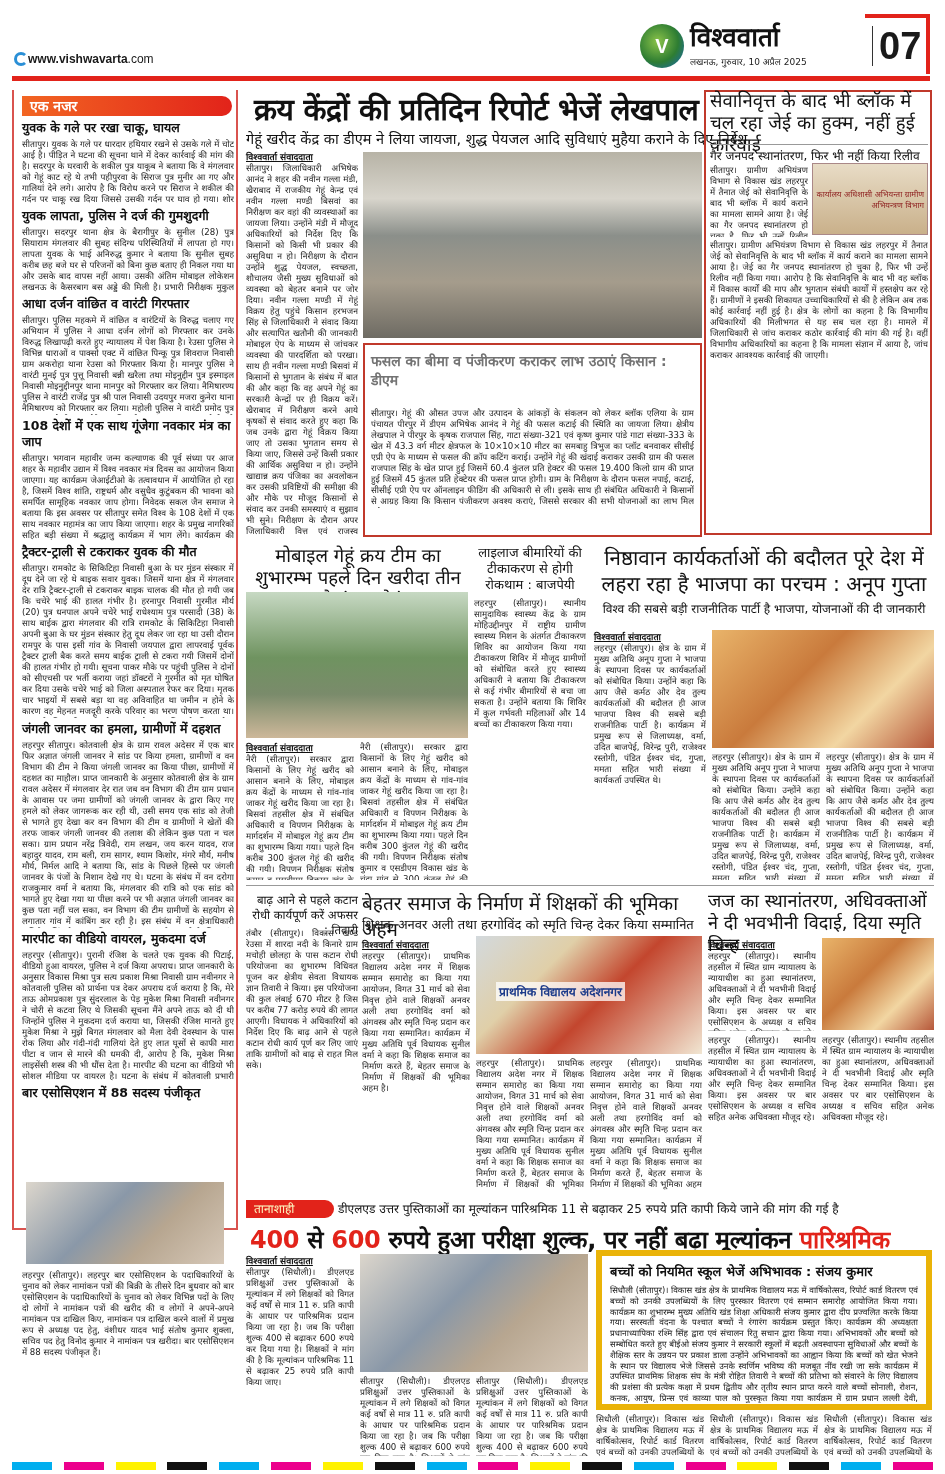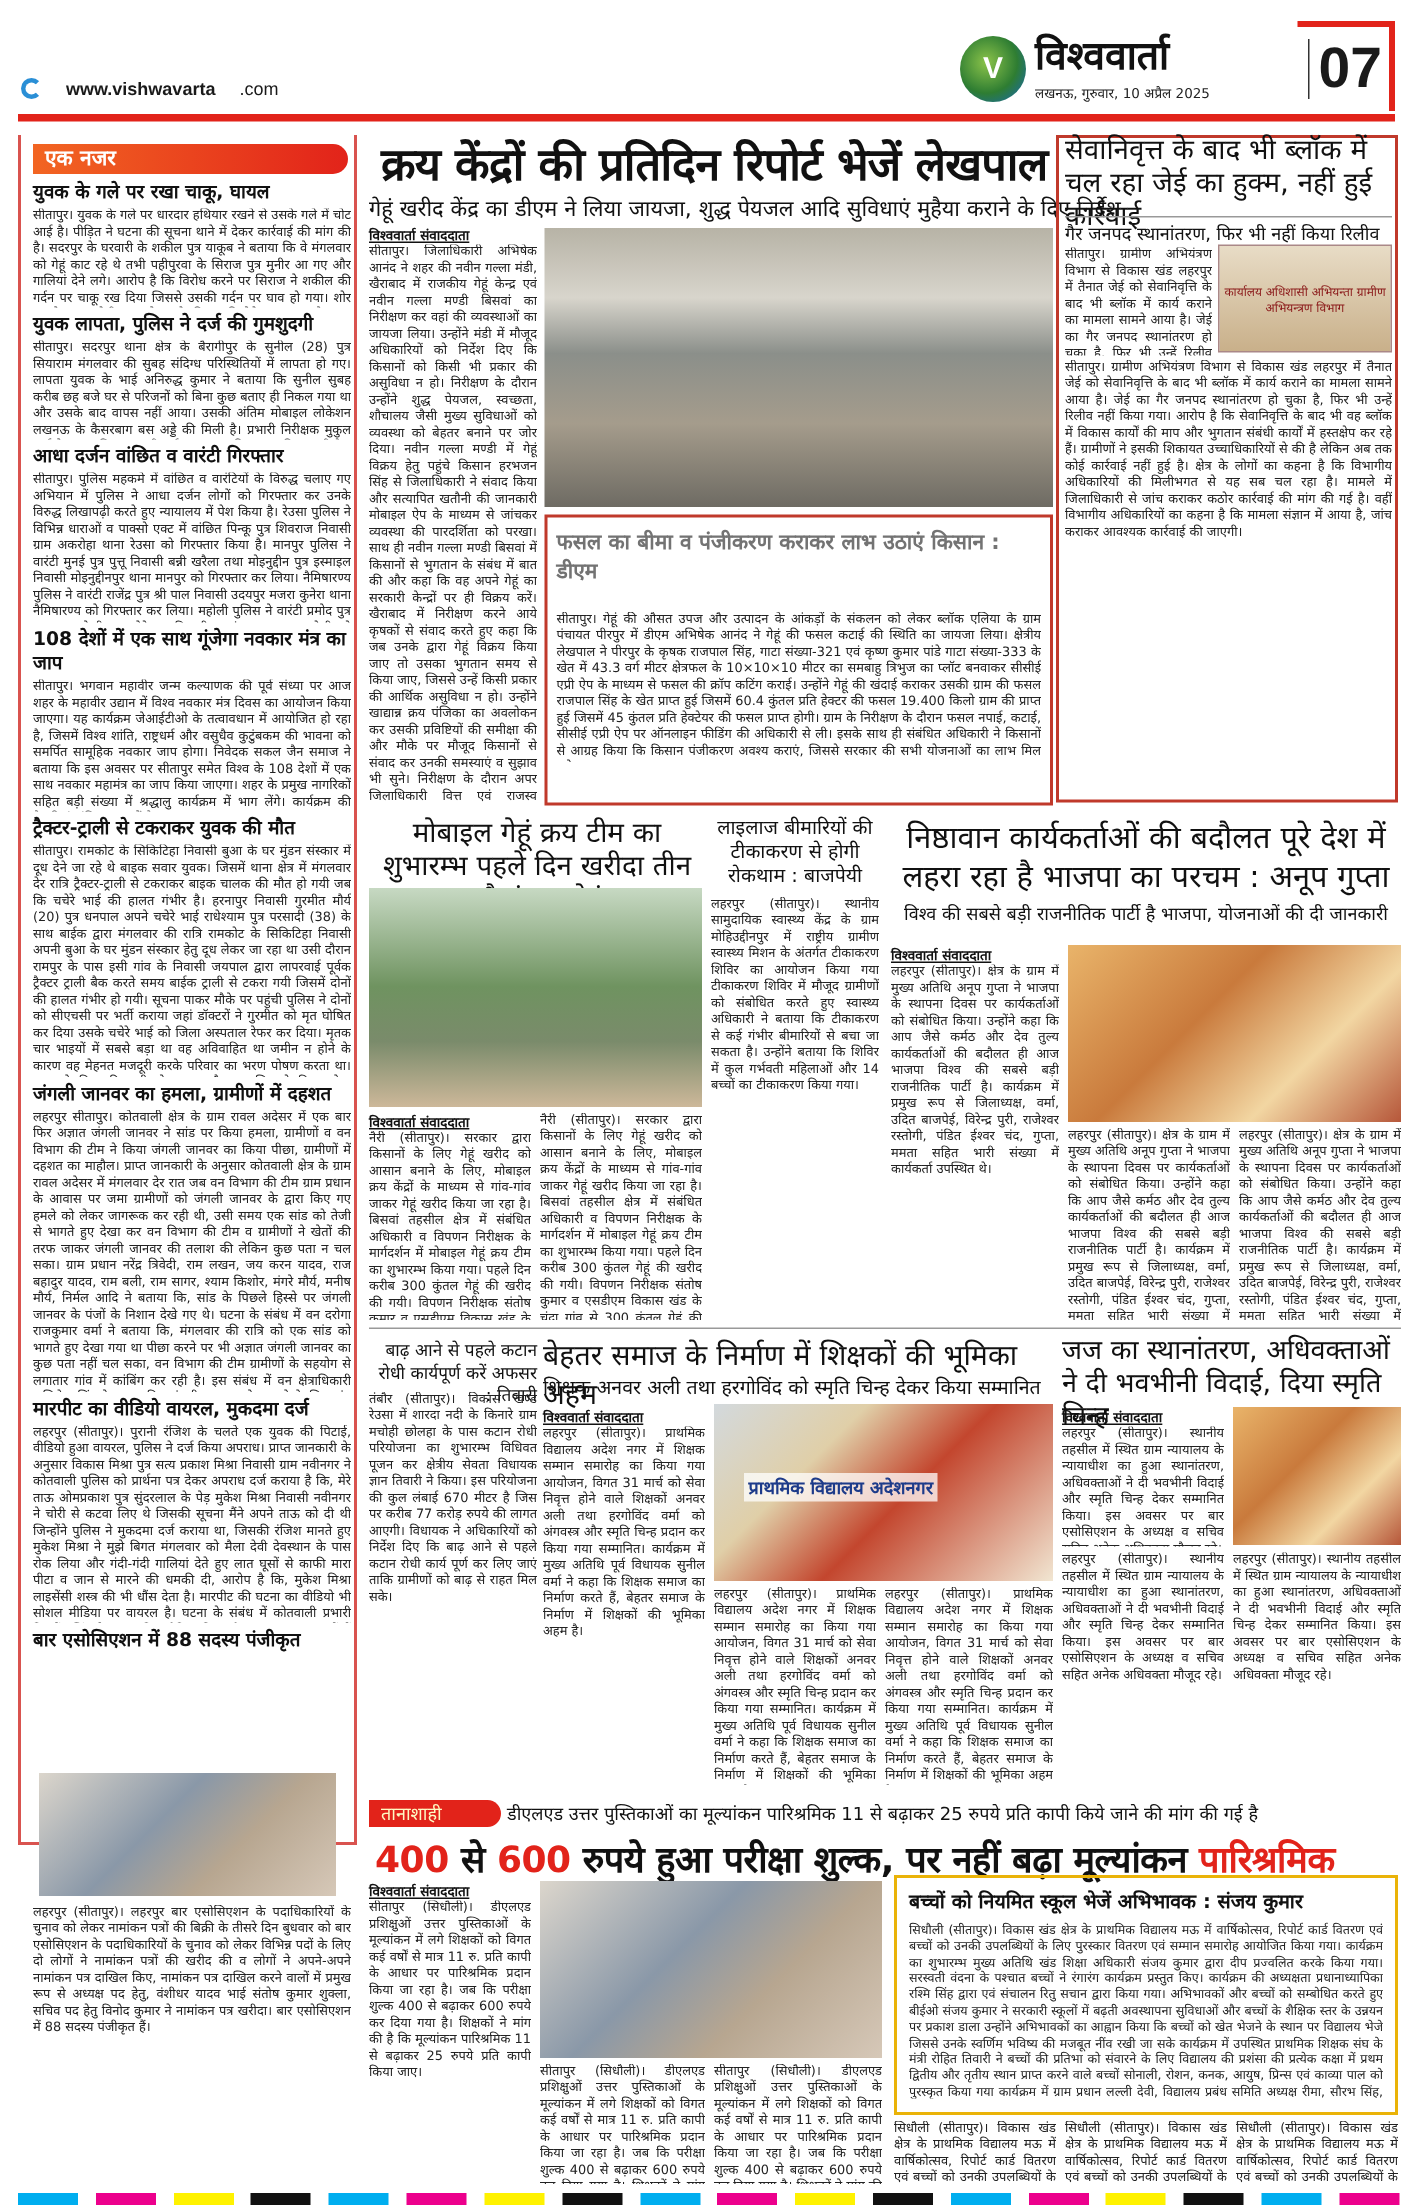--- a/index.html
+++ b/index.html
@@ -1,19 +1,19 @@
 <!DOCTYPE html>
 <html><head>
 <meta charset="utf-8">
 <style>
 *{box-sizing:border-box;margin:0;padding:0}
 body{width:945px;height:1474px;background:#fff;font-family:"DejaVu Sans",sans-serif;color:#1a1a1a;position:relative;overflow:hidden}
 .abs{position:absolute}
 .masthead{left:0;top:0;width:945px;height:80px}
-.url{left:14px;top:52px;font-size:12px;font-weight:bold;font-family:"Liberation Sans",sans-serif;display:flex;align-items:center;gap:16px}
+.url{left:14px;top:52px;font-size:12px;font-weight:bold;font-family:"Liberation Sans",sans-serif;display:flex;align-items:center;gap:0}
 .url .ie{width:14px;height:14px;border-radius:50%;border:3px solid #2a8fd6;border-right-color:transparent;display:inline-block}
 .url .com{font-weight:normal}
 .section-title{left:340px;top:22px;font-size:32px;font-family:"DejaVu Sans",sans-serif;color:#111}
 .logo{left:640px;top:24px;width:44px;height:44px;border-radius:50%;background:radial-gradient(circle at 40% 40%,#8bc34a,#2e7d32 55%,#1565c0);display:flex;align-items:center;justify-content:center;color:#fff;font-weight:bold;font-size:20px;font-family:"Liberation Sans",sans-serif}
 .brand{left:690px;top:18px;font-size:26px;font-weight:bold;color:#111}
 .dateline{left:690px;top:55px;font-size:9px;color:#222}
 .pageno-box{left:865px;top:14px;width:65px;height:60px;border-top:4px solid #e2231a;border-right:4px solid #e2231a}
 .pageno{left:872px;top:26px;font-size:38px;font-weight:bold;font-family:"Liberation Sans",sans-serif;border-left:1px solid #333;padding-left:6px;line-height:40px}
 .redrule{left:12px;top:76px;width:918px;height:5px;background:#e2231a}
 .col{font-size:8.6px;line-height:11px;text-align:justify;color:#222}
@@ -31,21 +31,21 @@
 .right-box{left:704px;top:90px;width:228px;height:445px;border:2px solid #c0392b}
 .rb-head{left:710px;top:90px;width:218px;font-size:18.5px;line-height:22px;color:#111}
 .rb-sub{left:710px;top:144px;width:218px;font-size:12px;color:#111;border-top:1px solid #999;padding-top:2px}
 .fasal-box{left:363px;top:343px;width:339px;height:194px;border:2px solid #c0392b;padding:6px}
 .fasal-title{font-size:14px;font-weight:bold;color:#737373;margin-bottom:19px}
 .head2{font-size:18.5px;color:#111;line-height:22px}
 .tanashahi{left:246px;top:1200px;width:88px;height:18px;background:#e2231a;color:#fef9c3;font-size:12px;line-height:18px;padding-left:8px;border-radius:0 9px 9px 0}
 .tanashahi-line{left:338px;top:1200px;width:594px;font-size:12px;color:#111;line-height:18px}
 .big-bottom{left:250px;top:1222px;font-size:24px;font-weight:bold;color:#111;letter-spacing:-0.3px}
 .red{color:#e2231a}
-.sanjay-box{left:596px;top:1250px;width:336px;height:160px;border:2px solid #eab308;padding:6px 8px}
+.sanjay-box{left:596px;top:1250px;width:336px;height:160px;border:6px solid #eab308;padding:6px 8px}
 .sanjay-title{font-size:13px;font-weight:bold;color:#111;margin-bottom:5px}
 .cmyk{top:1462px;height:8px;width:945px;left:0;display:flex;justify-content:space-between;padding:0 12px}
 .cmyk span{width:40px;height:8px;display:inline-block}
 </style>
 </head>
 <body>
 
 <div class="abs masthead">
   <div class="abs url">
     <span class="ie"></span>
@@ -110,21 +110,21 @@
 
 <div class="abs fasal-box">
   <div class="fasal-title">फसल का बीमा व पंजीकरण कराकर लाभ उठाएं किसान : डीएम</div>
   <div class="col" style="height:100px;overflow:hidden">सीतापुर। गेहूं की औसत उपज और उत्पादन के आंकड़ों के संकलन को लेकर ब्लॉक एलिया के ग्राम पंचायत पीरपुर में डीएम अभिषेक आनंद ने गेहूं की फसल कटाई की स्थिति का जायजा लिया। क्षेत्रीय लेखपाल ने पीरपुर के कृषक राजपाल सिंह, गाटा संख्या-321 एवं कृष्ण कुमार पांडे गाटा संख्या-333 के खेत में 43.3 वर्ग मीटर क्षेत्रफल के 10×10×10 मीटर का समबाहु त्रिभुज का प्लॉट बनवाकर सीसीई एप्री ऐप के माध्यम से फसल की क्रॉप कटिंग कराई। उन्होंने गेहूं की खंदाई कराकर उसकी ग्राम की फसल राजपाल सिंह के खेत प्राप्त हुई जिसमें 60.4 कुंतल प्रति हेक्टर की फसल 19.400 किलो ग्राम की प्राप्त हुई जिसमें 45 कुंतल प्रति हेक्टेयर की फसल प्राप्त होगी। ग्राम के निरीक्षण के दौरान फसल नपाई, कटाई, सीसीई एप्री ऐप पर ऑनलाइन फीडिंग की अधिकारी से ली। इसके साथ ही संबंधित अधिकारी ने किसानों से आग्रह किया कि किसान पंजीकरण अवश्य कराएं, जिससे सरकार की सभी योजनाओं का लाभ मिल सके।</div>
 </div>
 
 <div class="abs right-box"></div>
 <div class="abs rb-head">सेवानिवृत्त के बाद भी ब्लॉक में चल रहा जेई का हुक्म, नहीं हुई कार्रवाई</div>
 <div class="abs rb-sub">गैर जनपद स्थानांतरण, फिर भी नहीं किया रिलीव</div>
 <div class="abs photo" style="left:812px;top:163px;width:116px;height:72px;background:linear-gradient(180deg,#e8dcc6,#c9b08a);border:1px solid #a88;display:flex;align-items:center;justify-content:center">
-  <span style="font-size:8px;color:#8b1a1a;text-align:center;padding:3px">कार्यालय अधिशासी अभियन्ता ग्रामीण अभियन्त्रण विभाग</span>
+  <span style="font-size:8px;color:#8b1a1a;text-align:right;padding:3px">कार्यालय अधिशासी अभियन्ता ग्रामीण अभियन्त्रण विभाग</span>
 </div>
 <div class="abs col" style="left:710px;top:165px;width:98px;height:72px;overflow:hidden">सीतापुर। ग्रामीण अभियंत्रण विभाग से विकास खंड लहरपुर में तैनात जेई को सेवानिवृत्ति के बाद भी ब्लॉक में कार्य कराने का मामला सामने आया है। जेई का गैर जनपद स्थानांतरण हो चुका है, फिर भी उन्हें रिलीव नहीं किया गया। आरोप है कि सेवानिवृत्ति के बाद भी वह ब्लॉक में विकास कार्यों की माप और भुगतान संबंधी कार्यों में हस्तक्षेप कर रहे हैं। ग्रामीणों ने इसकी शिकायत उच्चाधिकारियों से की है लेकिन अब तक कोई कार्रवाई नहीं हुई है। क्षेत्र के लोगों का कहना है कि विभागीय अधिकारियों की मिलीभगत से यह सब चल रहा है। मामले में जिलाधिकारी से जांच कराकर कठोर कार्रवाई की मांग की गई है। वहीं विभागीय अधिकारियों का कहना है कि मामला संज्ञान में आया है, जांच कराकर आवश्यक कार्रवाई की जाएगी।</div>
 <div class="abs col" style="left:710px;top:240px;width:218px;height:290px;overflow:hidden">सीतापुर। ग्रामीण अभियंत्रण विभाग से विकास खंड लहरपुर में तैनात जेई को सेवानिवृत्ति के बाद भी ब्लॉक में कार्य कराने का मामला सामने आया है। जेई का गैर जनपद स्थानांतरण हो चुका है, फिर भी उन्हें रिलीव नहीं किया गया। आरोप है कि सेवानिवृत्ति के बाद भी वह ब्लॉक में विकास कार्यों की माप और भुगतान संबंधी कार्यों में हस्तक्षेप कर रहे हैं। ग्रामीणों ने इसकी शिकायत उच्चाधिकारियों से की है लेकिन अब तक कोई कार्रवाई नहीं हुई है। क्षेत्र के लोगों का कहना है कि विभागीय अधिकारियों की मिलीभगत से यह सब चल रहा है। मामले में जिलाधिकारी से जांच कराकर कठोर कार्रवाई की मांग की गई है। वहीं विभागीय अधिकारियों का कहना है कि मामला संज्ञान में आया है, जांच कराकर आवश्यक कार्रवाई की जाएगी।</div>
 
 <div class="abs head2" style="left:248px;top:545px;width:220px;text-align:center">मोबाइल गेहूं क्रय टीम का शुभारम्भ पहले दिन खरीदा तीन सौ कुंतल गेहूं</div>
 <div class="abs photo green" style="left:246px;top:592px;width:222px;height:146px"></div>
 <div class="abs byline" style="left:246px;top:741px">विश्ववार्ता संवाददाता</div>
 <div class="abs col" style="left:246px;top:754px;width:108px;height:126px;overflow:hidden">नैरी (सीतापुर)। सरकार द्वारा किसानों के लिए गेहूं खरीद को आसान बनाने के लिए, मोबाइल क्रय केंद्रों के माध्यम से गांव-गांव जाकर गेहूं खरीद किया जा रहा है। बिसवां तहसील क्षेत्र में संबंधित अधिकारी व विपणन निरीक्षक के मार्गदर्शन में मोबाइल गेहूं क्रय टीम का शुभारम्भ किया गया। पहले दिन करीब 300 कुंतल गेहूं की खरीद की गयी। विपणन निरीक्षक संतोष कुमार व एसडीएम विकास खंड के चंद्रा गांव से 300 कुंतल गेहूं की खरीद की गयी। मंडी समिति में 42 कुंतल गेहूं व बरगवां में 80 कुंतल बरगावां में 1500 कुंतल गेहूं की खरीद की गयी।</div>
 <div class="abs col" style="left:360px;top:742px;width:108px;height:138px;overflow:hidden">नैरी (सीतापुर)। सरकार द्वारा किसानों के लिए गेहूं खरीद को आसान बनाने के लिए, मोबाइल क्रय केंद्रों के माध्यम से गांव-गांव जाकर गेहूं खरीद किया जा रहा है। बिसवां तहसील क्षेत्र में संबंधित अधिकारी व विपणन निरीक्षक के मार्गदर्शन में मोबाइल गेहूं क्रय टीम का शुभारम्भ किया गया। पहले दिन करीब 300 कुंतल गेहूं की खरीद की गयी। विपणन निरीक्षक संतोष कुमार व एसडीएम विकास खंड के चंद्रा गांव से 300 कुंतल गेहूं की खरीद की गयी। मंडी समिति में 42 कुंतल गेहूं व बरगवां में 80 कुंतल बरगावां में 1500 कुंतल गेहूं की खरीद की गयी।</div>
 

